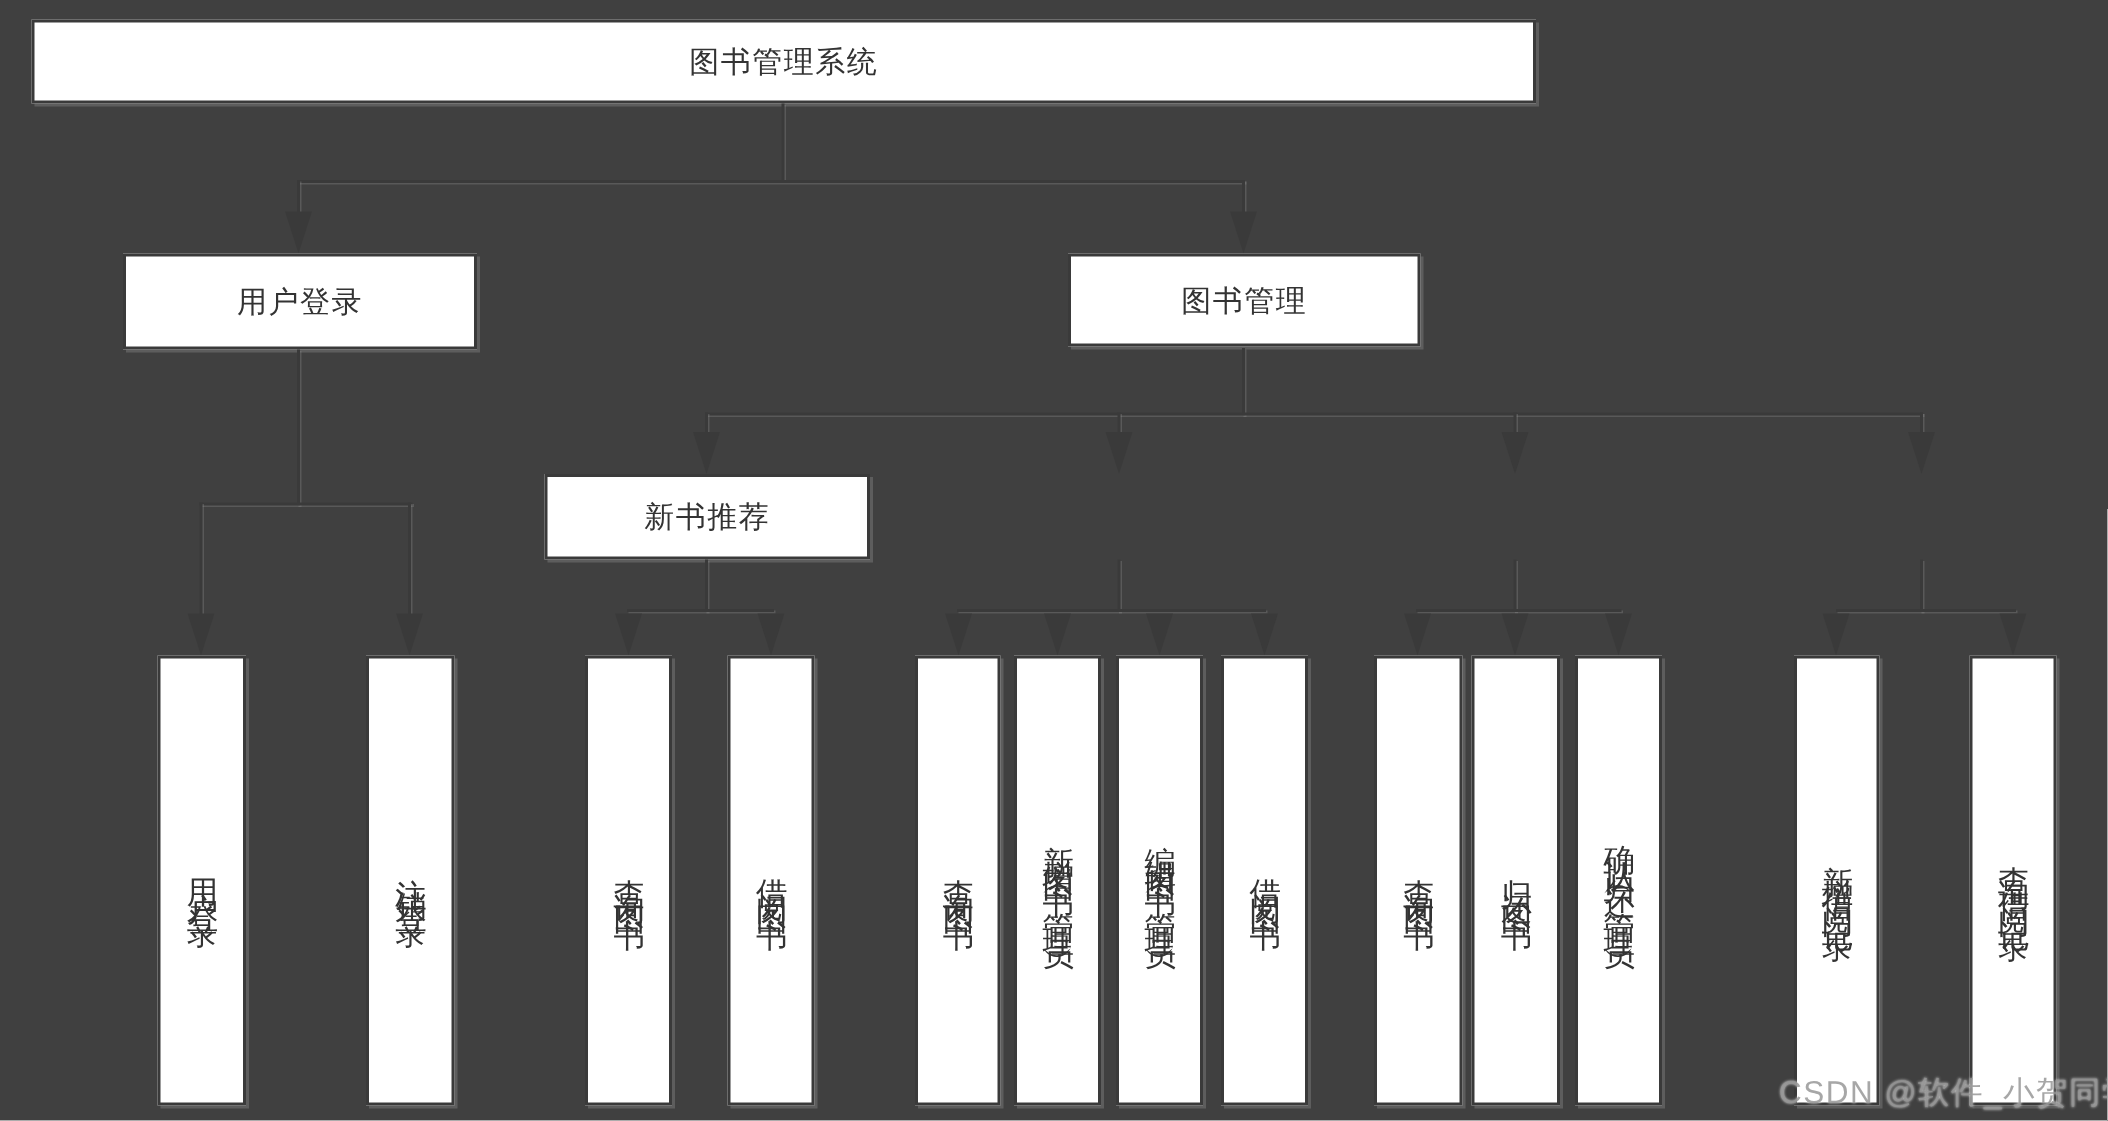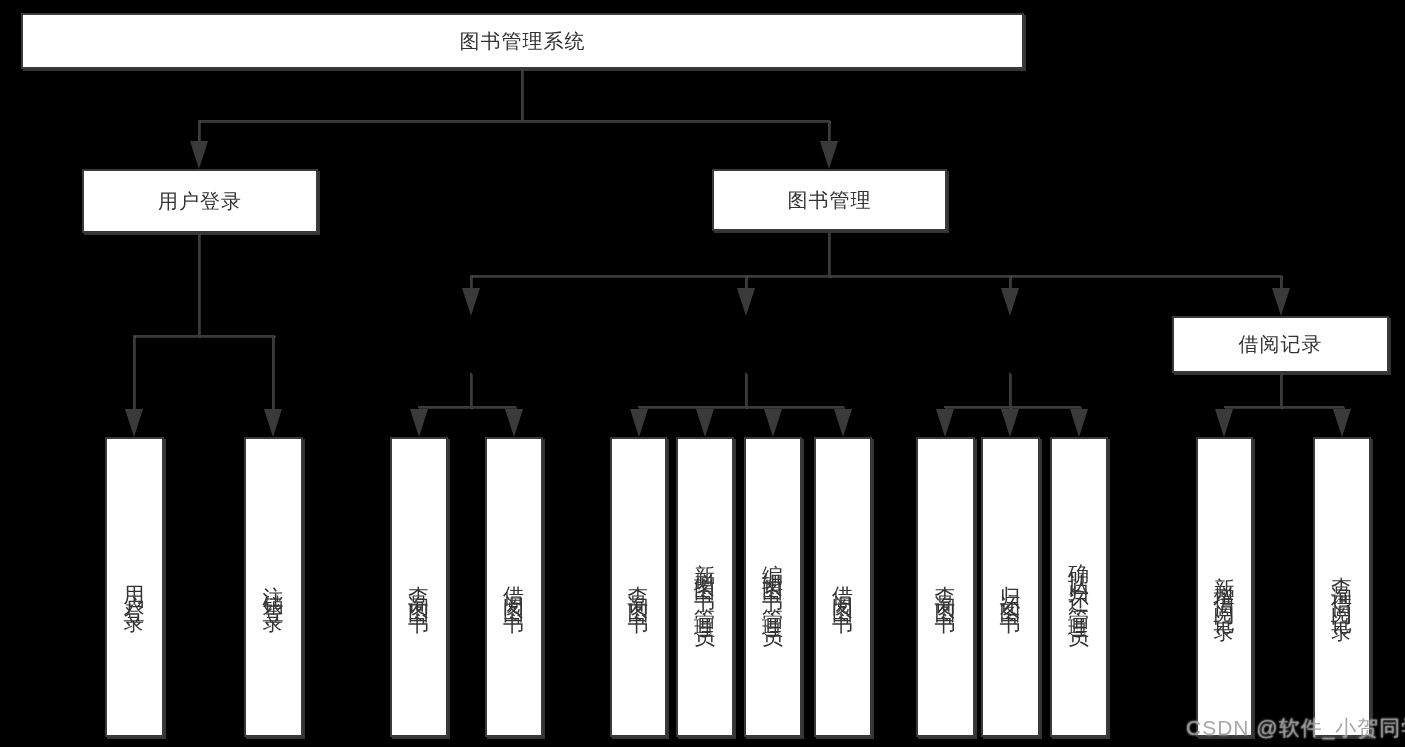--- a/index.html
+++ b/index.html
@@ -1,17 +1,17 @@
 <!DOCTYPE html>
 <html><head>
 <meta charset="utf-8">
 <style>
   html,body{margin:0;padding:0;background:#fff;}
   #stage{
-    position:relative;width:1405px;height:747px;background:#000000;overflow:hidden;
+    position:relative;width:1405px;height:747px;background:#404040;overflow:hidden;
     font-family:"Liberation Sans","DejaVu Sans",sans-serif;color:#333;
   }
   .box{
     position:absolute;box-sizing:border-box;background:#fff;
     border:2px solid #3a3a3a;
     box-shadow:2px 2px 0 rgba(150,150,150,0.35);
     display:flex;align-items:center;justify-content:center;
     color:#333;
   }
   .hbox{font-size:20px;letter-spacing:1px;white-space:nowrap;}
@@ -68,21 +68,21 @@
     <div class="line" style="left:470px;top:275px;width:2px;height:15px"></div>
     <div class="arrow" style="left:462px;top:288px"></div>
     <div class="line" style="left:745px;top:275px;width:2px;height:15px"></div>
     <div class="arrow" style="left:737px;top:288px"></div>
     <div class="line" style="left:1009px;top:275px;width:2px;height:15px"></div>
     <div class="arrow" style="left:1001px;top:288px"></div>
     <div class="line" style="left:1280px;top:275px;width:2px;height:15px"></div>
     <div class="arrow" style="left:1272px;top:288px"></div>
   </div>
 
-  <div class="box hbox" style="left:1172px;top:316px;width:217px;height:57px">借阅记录</div>
+  <div class="box hbox" style="left:363px;top:316px;width:217px;height:57px">新书推荐</div>
 
   <div>
     <div class="line" style="left:470px;top:373px;width:2px;height:35px"></div>
     <div class="line" style="left:418px;top:406px;width:98px;height:2px"></div>
     <div class="arrow" style="left:410px;top:409px"></div>
     <div class="arrow" style="left:505px;top:409px"></div>
   </div>
 
   <div>
     <div class="line" style="left:745px;top:373px;width:2px;height:35px"></div>

